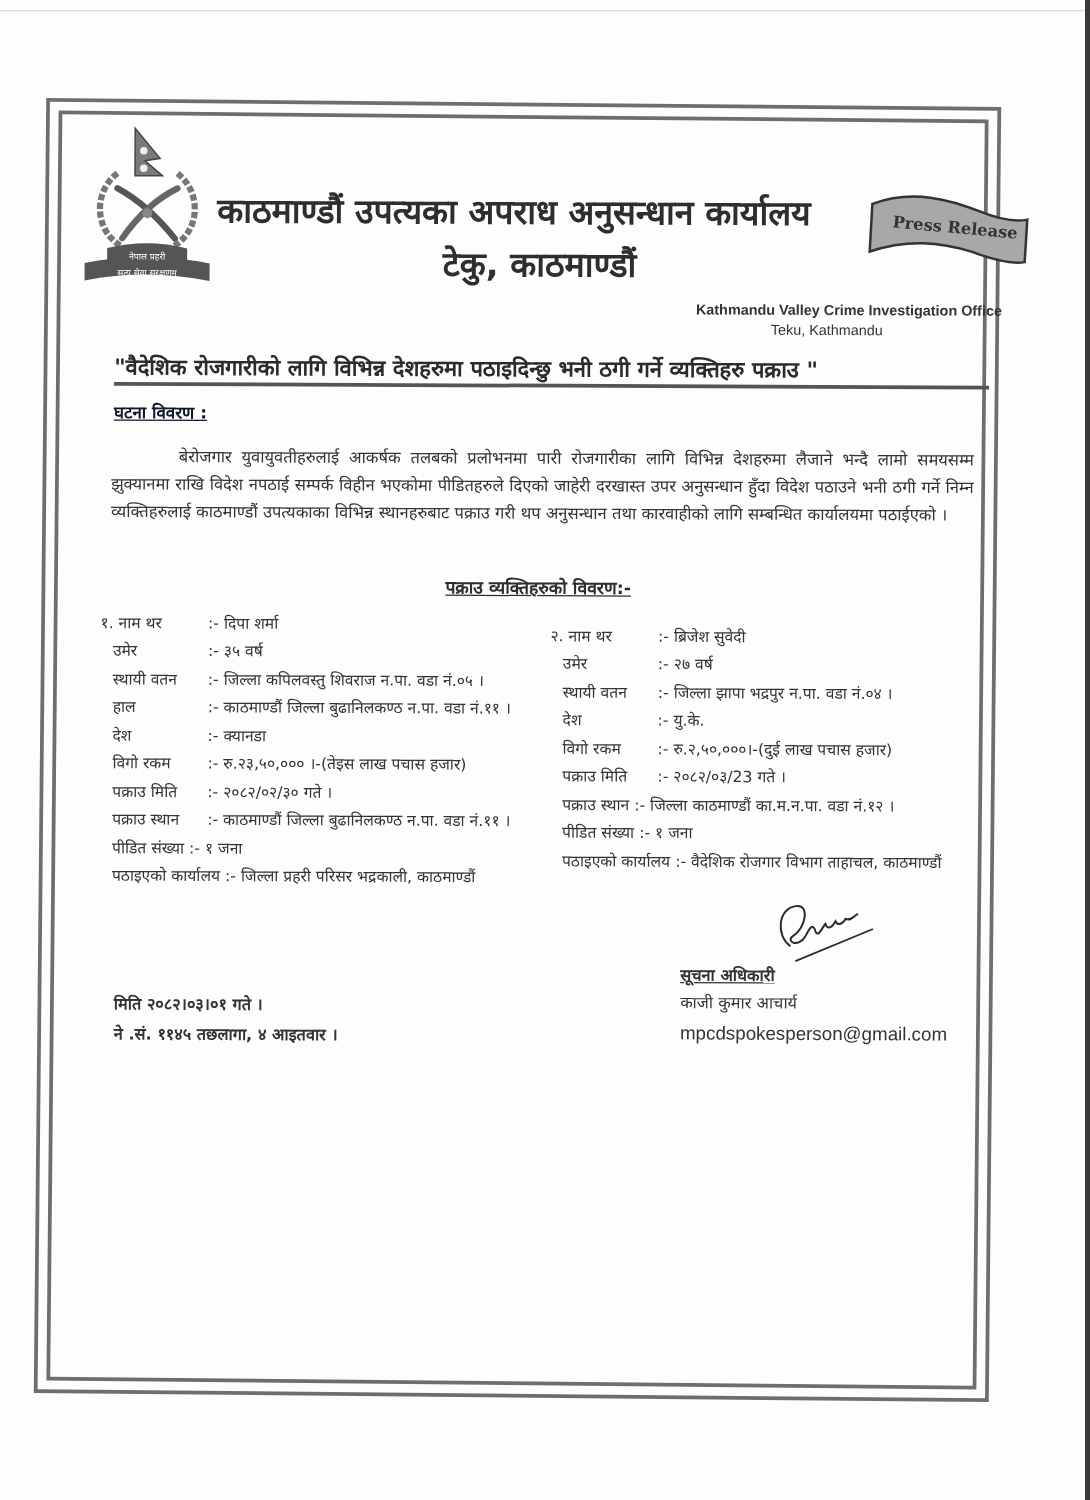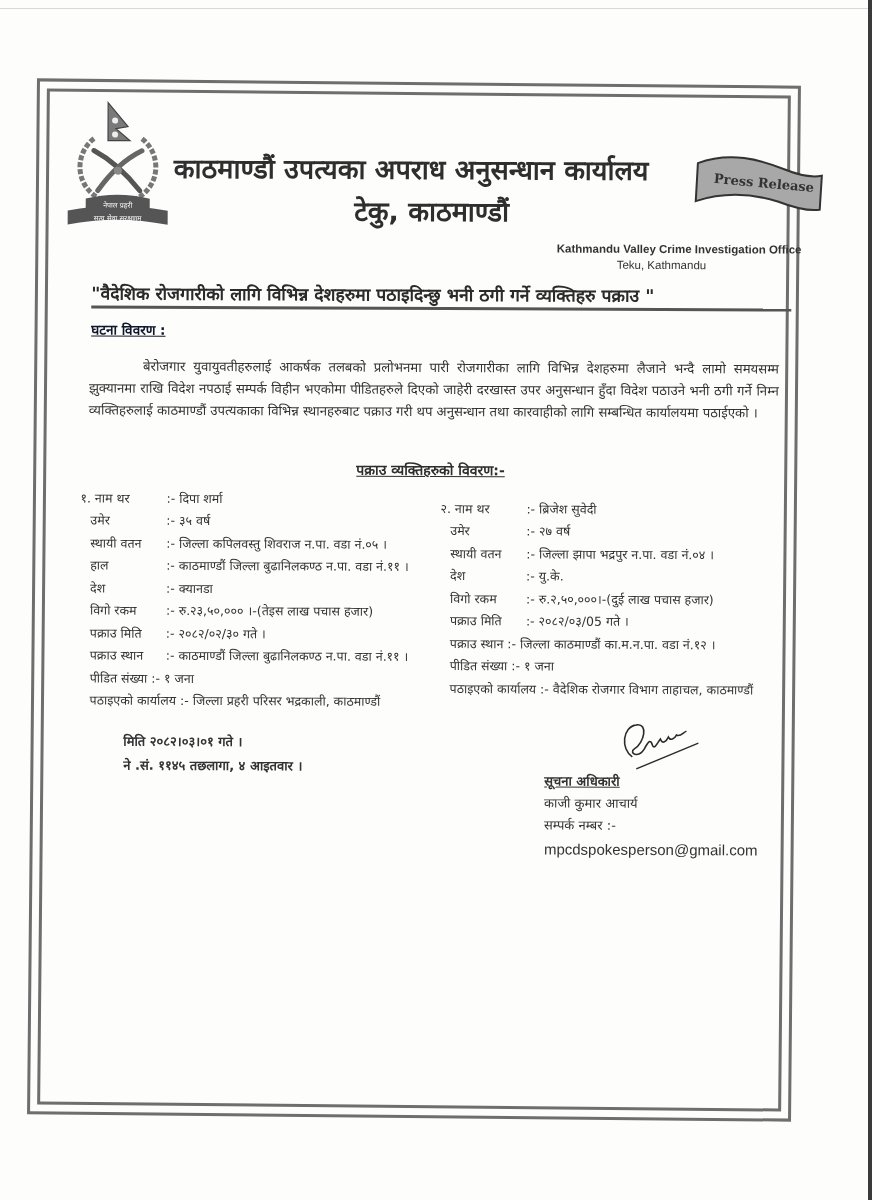--- a/index.html
+++ b/index.html
@@ -66,22 +66,22 @@
     }
     .person { position: absolute; font-size: 12.5px; color: #333; }
     .person .row { display: flex; height: 22.5px; align-items: center; white-space: nowrap; }
     .person .lbl { display: inline-block; }
     .person .sep { display: inline-block; margin: 0 4px; }
     .person-1 { left: 80px; top: 488px; }
     .person-2 { left: 440px; top: 497px; }
     .indent { padding-left: 10px; }
 
     .date-block {
-      position: absolute; left: 92px; top: 731px; font-size: 13px; font-weight: bold;
-      line-height: 24px; color: #333; margin-left: 32px;
+      position: absolute; left: 92px; top: 794px; font-size: 13px; font-weight: bold;
+      line-height: 24px; color: #333;
     }
     .signature { position: absolute; left: 615px; top: 718px; width: 90px; height: 55px; }
     .officer-block {
       position: absolute; left: 545px; top: 770px; width: 200px; 
       font-size: 13px; line-height: 22px; color: #333;
     }
     .officer-title { font-weight: bold; text-decoration: underline; }
     .phone { font-size: 12px; letter-spacing: 0.5px; }
     .email { font-family: Liberation Sans, sans-serif; font-size: 15px; margin-top: 2px; }
   </style>
@@ -207,21 +207,21 @@
         <span>यु.के.</span>
       </div>
     <div class="row indent">
         <span class="lbl" style="width:72px">विगो रकम</span>
         <span class="sep">:-</span>
         <span>रु.२,५०,०००।-(दुई लाख पचास हजार)</span>
       </div>
     <div class="row indent">
         <span class="lbl" style="width:72px">पक्राउ मिति</span>
         <span class="sep">:-</span>
-        <span>२०८२/०३/05 गते ।</span>
+        <span>२०८२/०३/23 गते ।</span>
       </div>
     <div class="row indent">
         <span class="lbl">पक्राउ स्थान</span>
         <span class="sep">:-</span>
         <span>जिल्ला काठमाण्डौं का.म.न.पा. वडा नं.१२ ।</span>
       </div>
     <div class="row indent">
         <span class="lbl">पीडित संख्या</span>
         <span class="sep">:-</span>
         <span>१ जना</span>
@@ -239,17 +239,16 @@
   </div>
 
   <svg class="signature" viewBox="0 0 90 55">
     <path d="M18 38 C6 30 8 8 22 6 C34 4 30 24 20 30 C14 34 24 40 30 30 C34 22 36 20 38 26 C40 32 44 22 46 20 C48 26 52 22 54 18 C56 22 60 20 62 16 C66 18 68 14 72 12" fill="none" stroke="#2b2b2b" stroke-width="1.6"></path>
     <path d="M22 50 L84 24" fill="none" stroke="#2b2b2b" stroke-width="1.4"></path>
   </svg>
 
   <div class="officer-block">
     <div class="officer-title">सूचना अधिकारी</div>
     <div>काजी कुमार आचार्य</div>
-    <div>सम्पर्क नम्बर :-</div>
     <div class="email">mpcdspokesperson@gmail.com</div>
   </div>
 
 </div>
 
 </body></html>

